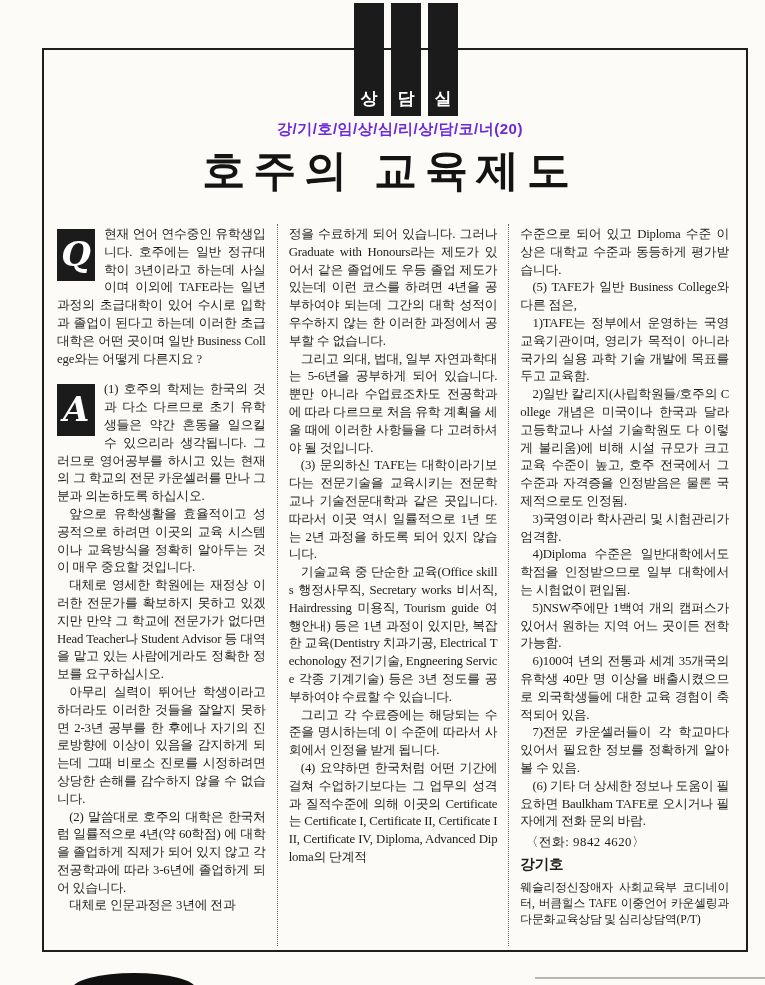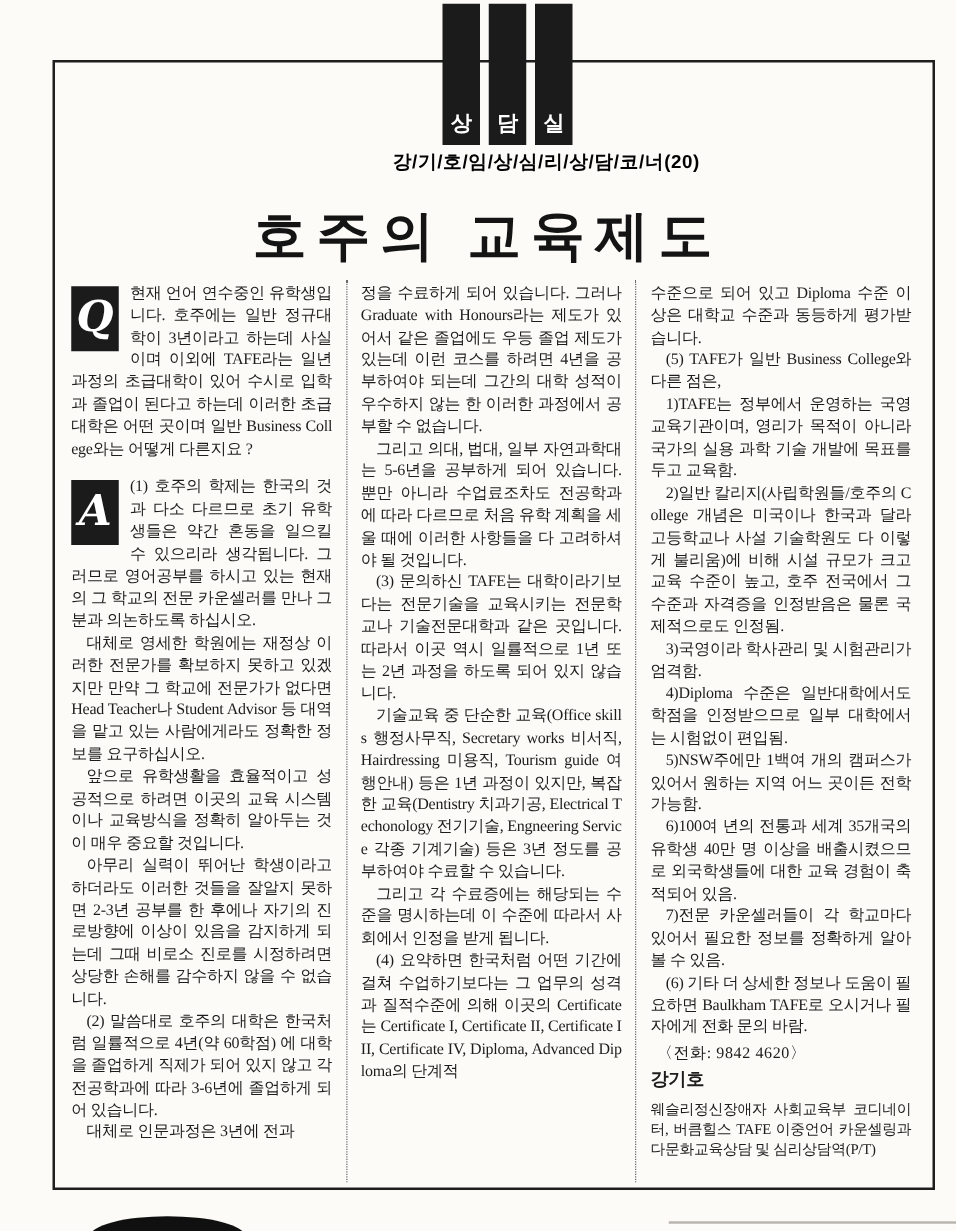--- a/index.html
+++ b/index.html
@@ -20,26 +20,26 @@
   .banner{position:absolute;left:354px;top:3px;width:108px;height:113px;display:flex;gap:7px;z-index:5;}
   .banner .bar{
     width:30px;height:113px;background:#1b1b1b;position:relative;
     display:flex;align-items:flex-end;justify-content:center;
   }
   .banner .bar span{
     color:#ffffff;font-weight:bold;font-size:17px;line-height:1;
     padding-bottom:9px;font-family:"Liberation Sans",sans-serif;
   }
   .series{
-    position:absolute;left:240px;top:120px;width:320px;text-align:right;
+    position:absolute;left:240px;top:120px;width:320px;text-align:center;
     font-weight:bold;font-size:15px;letter-spacing:0.5px;z-index:4;
-    font-family:"Liberation Sans",sans-serif;color:#000000;
+    font-family:"Liberation Sans",sans-serif;color:#6d28d9;
   }
   .title{
-    position:absolute;left:90px;top:160px;width:600px;margin:0;text-align:center;
+    position:absolute;left:90px;top:142px;width:600px;margin:0;text-align:center;
     font-size:43px;font-weight:bold;letter-spacing:8px;color:#141414;
     font-family:"Liberation Serif",serif;z-index:4;
   }
   
   .cols{
     position:absolute;left:46px;top:224px;width:694px;height:722px;
     display:flex;overflow:hidden;
   }
   .col{
     flex:1 1 0;padding:2px 11px 0 11px;overflow:hidden;
@@ -111,22 +111,22 @@
           <i>Q</i>
         </span>
         <p class="para cont">현재 언어 연수중인 유학생입니다. 호주에는 일반 정규대학이 3년이라고 하는데 사실이며 이외에 TAFE라는 일년과정의 초급대학이 있어 수시로 입학과 졸업이 된다고 하는데 이러한 초급대학은 어떤 곳이며 일반 Business College와는 어떻게 다른지요 ?</p>
       </div>
       <div class="qa-block answer">
         <span class="dropcap">
           <i>A</i>
         </span>
         <p class="para cont">(1) 호주의 학제는 한국의 것과 다소 다르므로 초기 유학생들은 약간 혼동을 일으킬 수 있으리라 생각됩니다. 그러므로 영어공부를 하시고 있는 현재의 그 학교의 전문 카운셀러를 만나 그 분과 의논하도록 하십시오.</p>
       </div>
+      <p class="para">앞으로 유학생활을 효율적이고 성공적으로 하려면 이곳의 교육 시스템이나 교육방식을 정확히 알아두는 것이 매우 중요할 것입니다.</p>
       <p class="para">대체로 영세한 학원에는 재정상 이러한 전문가를 확보하지 못하고 있겠지만 만약 그 학교에 전문가가 없다면 Head Teacher나 Student Advisor 등 대역을 맡고 있는 사람에게라도 정확한 정보를 요구하십시오.</p>
-      <p class="para">앞으로 유학생활을 효율적이고 성공적으로 하려면 이곳의 교육 시스템이나 교육방식을 정확히 알아두는 것이 매우 중요할 것입니다.</p>
       <p class="para">아무리 실력이 뛰어난 학생이라고 하더라도 이러한 것들을 잘알지 못하면 2-3년 공부를 한 후에나 자기의 진로방향에 이상이 있음을 감지하게 되는데 그때 비로소 진로를 시정하려면 상당한 손해를 감수하지 않을 수 없습니다.</p>
       <p class="para sect">(2) 말씀대로 호주의 대학은 한국처럼 일률적으로 4년(약 60학점) 에 대학을 졸업하게 직제가 되어 있지 않고 각 전공학과에 따라 3-6년에 졸업하게 되어 있습니다.</p>
       <p class="para">대체로 인문과정은 3년에 전과</p>
     </div>
 
     <div class="col">
       <p class="para cont">정을 수료하게 되어 있습니다. 그러나 Graduate with Honours라는 제도가 있어서 같은 졸업에도 우등 졸업 제도가 있는데 이런 코스를 하려면 4년을 공부하여야 되는데 그간의 대학 성적이 우수하지 않는 한 이러한 과정에서 공부할 수 없습니다.</p>
       <p class="para">그리고 의대, 법대, 일부 자연과학대는 5-6년을 공부하게 되어 있습니다. 뿐만 아니라 수업료조차도 전공학과에 따라 다르므로 처음 유학 계획을 세울 때에 이러한 사항들을 다 고려하셔야 될 것입니다.</p>
       <p class="para sect">(3) 문의하신 TAFE는 대학이라기보다는 전문기술을 교육시키는 전문학교나 기술전문대학과 같은 곳입니다. 따라서 이곳 역시 일률적으로 1년 또는 2년 과정을 하도록 되어 있지 않습니다.</p>
       <p class="para">기술교육 중 단순한 교육(Office skills 행정사무직, Secretary works 비서직, Hairdressing 미용직, Tourism guide 여행안내) 등은 1년 과정이 있지만, 복잡한 교육(Dentistry 치과기공, Electrical Techonology 전기기술, Engneering Service 각종 기계기술) 등은 3년 정도를 공부하여야 수료할 수 있습니다.</p>

